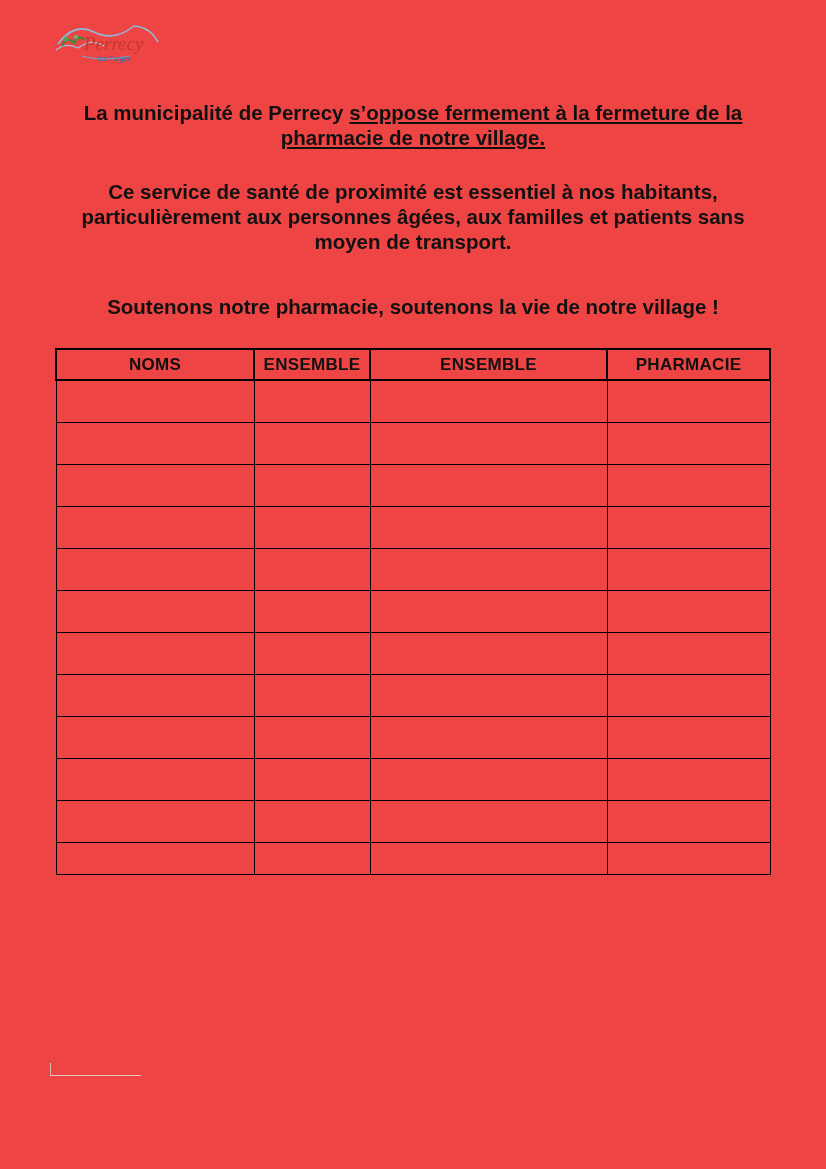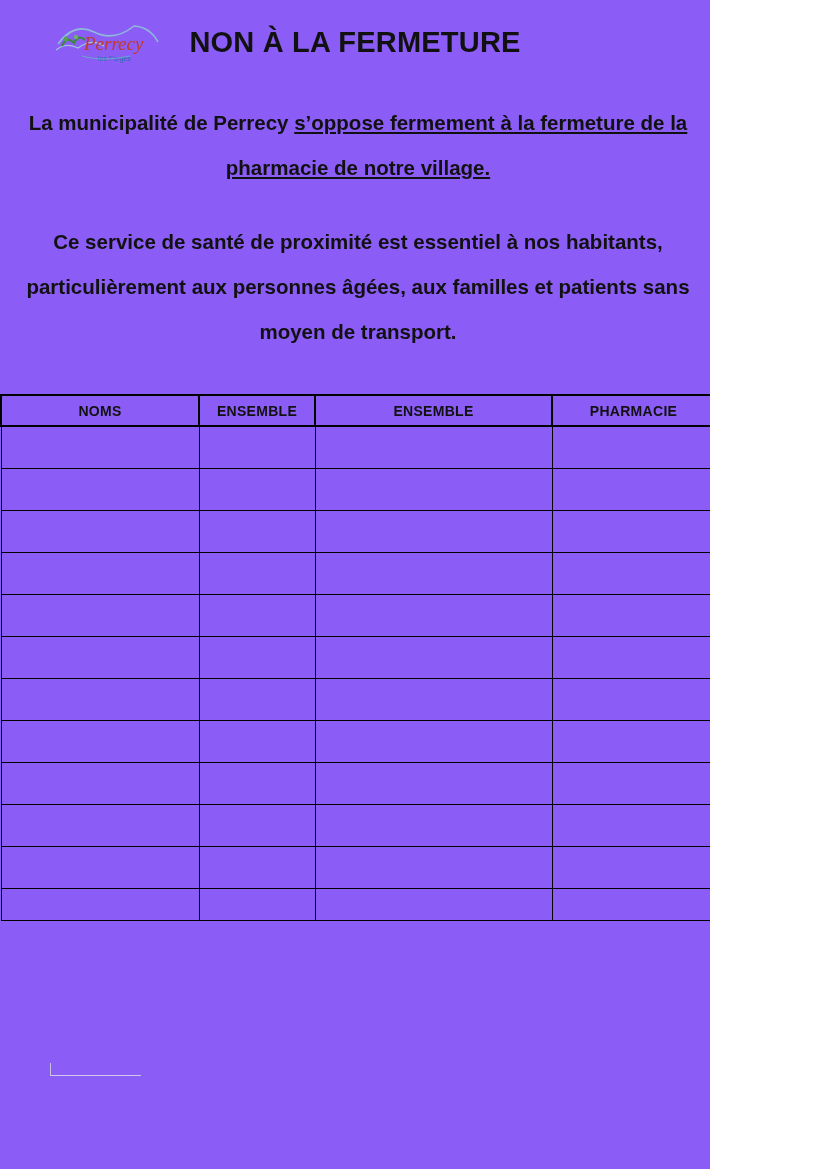--- a/index.html
+++ b/index.html
@@ -2,23 +2,23 @@
 <html><head>
 <meta charset="utf-8">
 <style>
   html, body {
     margin: 0;
     padding: 0;
     background: #ffffff;
   }
   .page {
     position: relative;
-    width: 710px;
+    width: 826px;
     height: 1169px;
-    background: #8b5cf6;
+    background: #ef4444;
     font-family: "Liberation Sans", sans-serif;
     color: #111111;
     overflow: hidden;
   }
   .logo {
     position: absolute;
     left: 52px;
     top: 12px;
     width: 112px;
     height: 56px;
@@ -31,37 +31,37 @@
     font-weight: 700;
     line-height: 48px;
     letter-spacing: 0.2px;
   }
   .content {
     width: 716px;
     margin: 0 auto;
     text-align: center;
     font-weight: 700;
     font-size: 20.5px;
-    line-height: 45px;
+    line-height: 25px;
   }
   .para { margin: 29px 0; }
   .para.first { margin-top: 34px; }
   .para.gap-big { margin-top: 44px; }
   .underlined { text-decoration: underline; }
   .slogans { margin-top: 40px; }
   .slogan { margin: 3px 0; }
   table.sign-table {
     width: 716px;
     margin: 29px auto 0 auto;
     border-collapse: collapse;
     table-layout: fixed;
   }
   .sign-table th {
     border: 2px solid #000000;
-    font-size: 14px;
+    font-size: 17px;
     font-weight: 700;
     height: 29px;
     padding: 0;
     text-align: center;
     letter-spacing: 0.3px;
   }
   .sign-table td {
     border: 1.6px solid #000000;
     height: 41px;
     padding: 0;
@@ -94,31 +94,32 @@
       <path d="M10 34 q 5 -11 12 -3 q 4 -9 11 -3" fill="none" stroke="#3a8a3a" stroke-width="2"></path>
       <circle cx="14" cy="27" r="2.4" fill="#55a055"></circle>
       <circle cx="24" cy="25" r="2.2" fill="#6fb06f"></circle>
       <text x="32" y="38" font-size="19" fill="#c0392b" font-style="italic" font-family="Liberation Serif, serif">Perrecy</text>
       <text x="46" y="49" font-size="7" fill="#2b6cb0" font-family="Liberation Sans, sans-serif">les Forges</text>
       <path d="M30 44 q 20 6 48 0" fill="none" stroke="#6aa5cc" stroke-width="1.2"></path>
     </svg>
   </div>
 
   <h1 class="title">
-    <span>NON À LA FERMETURE</span><br>
+    <br>
   </h1>
 
   <div class="content">
 
     <p class="para first"><span>La municipalité de Perrecy </span><span class="underlined">s’oppose fermement à la fermeture de la pharmacie de notre village.</span></p>
 
     <p class="para">Ce service de santé de proximité est essentiel à nos habitants, particulièrement aux personnes âgées, aux familles et patients sans moyen de transport.</p>
 
 
     <div class="slogans">
+      <p class="slogan">Soutenons notre pharmacie, soutenons la vie de notre village !</p>
     </div>
 
   </div>
 
   <table class="sign-table">
     <colgroup>
       <col class="col-noms">
       <col class="col-prenoms">
       <col class="col-adresse">
       <col class="col-signature">

